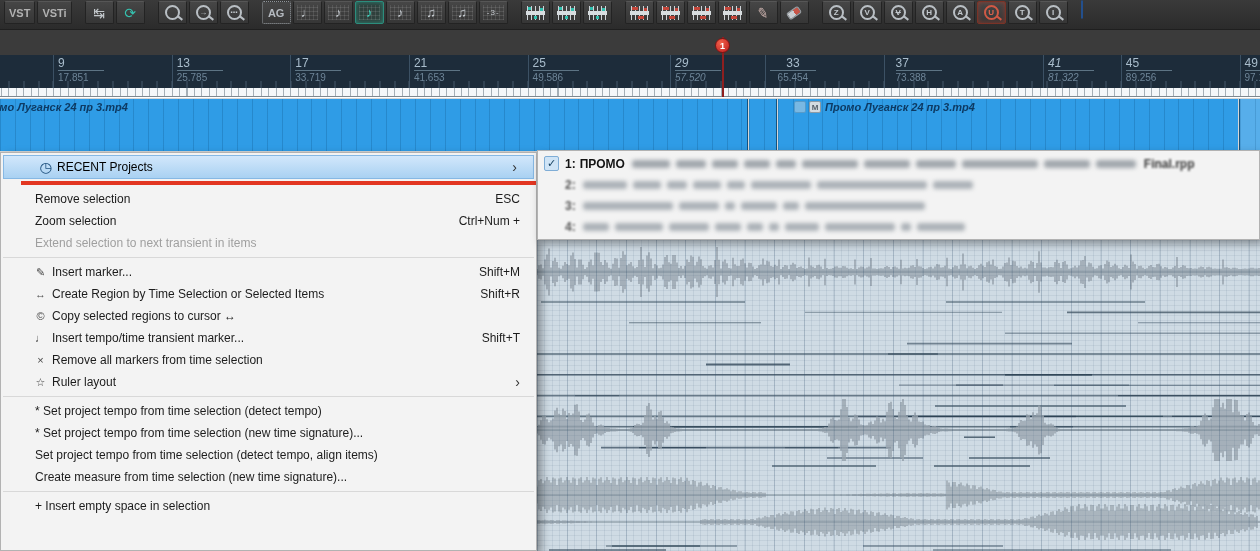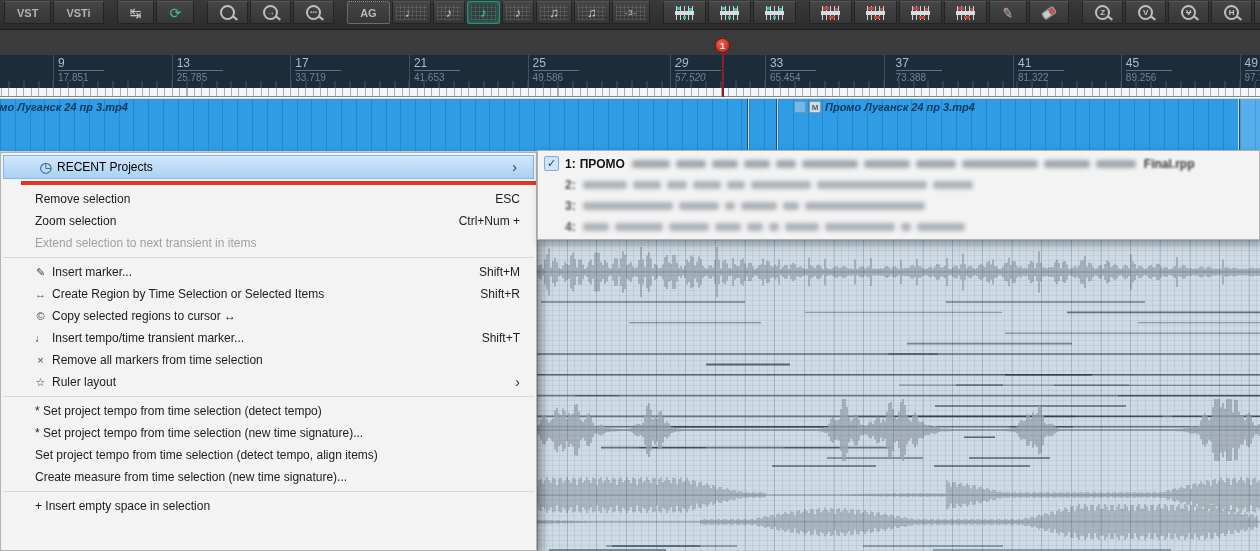--- a/index.html
+++ b/index.html
@@ -3,21 +3,21 @@
 <meta charset="utf-8">
 <style>
   *{margin:0;padding:0;box-sizing:border-box}
   html,body{width:1260px;height:551px;overflow:hidden}
   body{font-family:"Liberation Sans","DejaVu Sans",sans-serif;background:#222}
   .screen{position:relative;width:1260px;height:551px;overflow:hidden;background:#3b3b3b}
 
   
   .toolbar{position:absolute;left:0;top:0;width:100%;height:29px;background:linear-gradient(#3a3a3a,#2b2b2b);display:flex;align-items:flex-start;padding:1px 0 0 4px;overflow:hidden}
   .tb-group{display:flex;gap:2px;margin-right:13px;flex:none}
-  .tb-btn{position:relative;height:23px;min-width:29px;padding:0 12px;background:linear-gradient(#464646,#363636);border:1px solid #232323;border-top-color:#565656;border-radius:2px;display:flex;align-items:center;justify-content:center;color:#b2b2b2;font-size:11px;font-weight:bold}
+  .tb-btn{position:relative;height:23px;min-width:29px;padding:0 4px;background:linear-gradient(#464646,#363636);border:1px solid #232323;border-top-color:#565656;border-radius:2px;display:flex;align-items:center;justify-content:center;color:#b2b2b2;font-size:11px;font-weight:bold}
   .tb-btn.dotted{border:1px dotted #8f959a;color:#b5bac0}
   .tb-btn.muted{color:#8e8e8e;font-style:italic}
   .tb-btn.redtxt{color:#b0554a;font-style:italic}
   .tb-btn.teal .glyph{color:#35c3b0}
   .tb-btn .glyph{font-size:14px;font-weight:normal;color:#c2c7cb}
   .tb-btn.pencil .glyph{color:#c9b0ac;transform:rotate(10deg)}
   .tb-btn.notebg::before{content:"";position:absolute;inset:3px;background:repeating-linear-gradient(90deg,rgba(255,255,255,.1) 0 1px,transparent 1px 4px),repeating-linear-gradient(0deg,rgba(255,255,255,.1) 0 1px,transparent 1px 4px)}
   .notg{position:relative;font-size:13px;font-weight:normal;color:#c6cbd0}
   .notg.small{font-size:8px;letter-spacing:1px}
   .tb-btn.active{background:#2f403c;border-color:#2c8d7d;box-shadow:inset 0 0 5px rgba(42,160,140,.7)}
@@ -228,29 +228,29 @@
         <span class="time">41.653</span>
       </div>
       <div class="measure" style="left: 527.6px;">
         <span class="num">25</span>
         <span class="time">49.586</span>
       </div>
       <div class="measure" style="left: 670px; font-style: italic;">
         <span class="num">29</span>
         <span class="time">57.520</span>
       </div>
-      <div class="measure" style="left: 764.9px;">
+      <div class="measure" style="left: 764.9px; text-align: center;">
         <span class="num">33</span>
         <span class="time">65.454</span>
       </div>
       <div class="measure" style="left: 883.55px; padding-left: 11px;">
         <span class="num">37</span>
         <span class="time">73.388</span>
       </div>
-      <div class="measure" style="left: 1013px;">
+      <div class="measure" style="left: 1043px; font-style: italic;">
         <span class="num">41</span>
         <span class="time">81.322</span>
       </div>
       <div class="measure" style="left: 1120.85px;">
         <span class="num">45</span>
         <span class="time">89.256</span>
       </div>
       <div class="measure" style="left: 1239.5px;">
         <span class="num">49</span>
         <span class="time">97.190</span>

